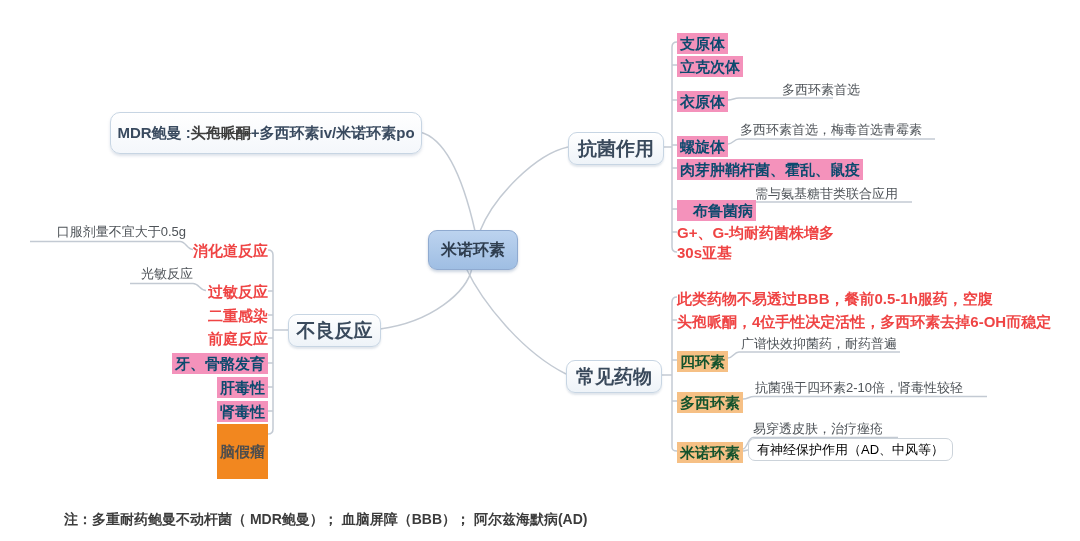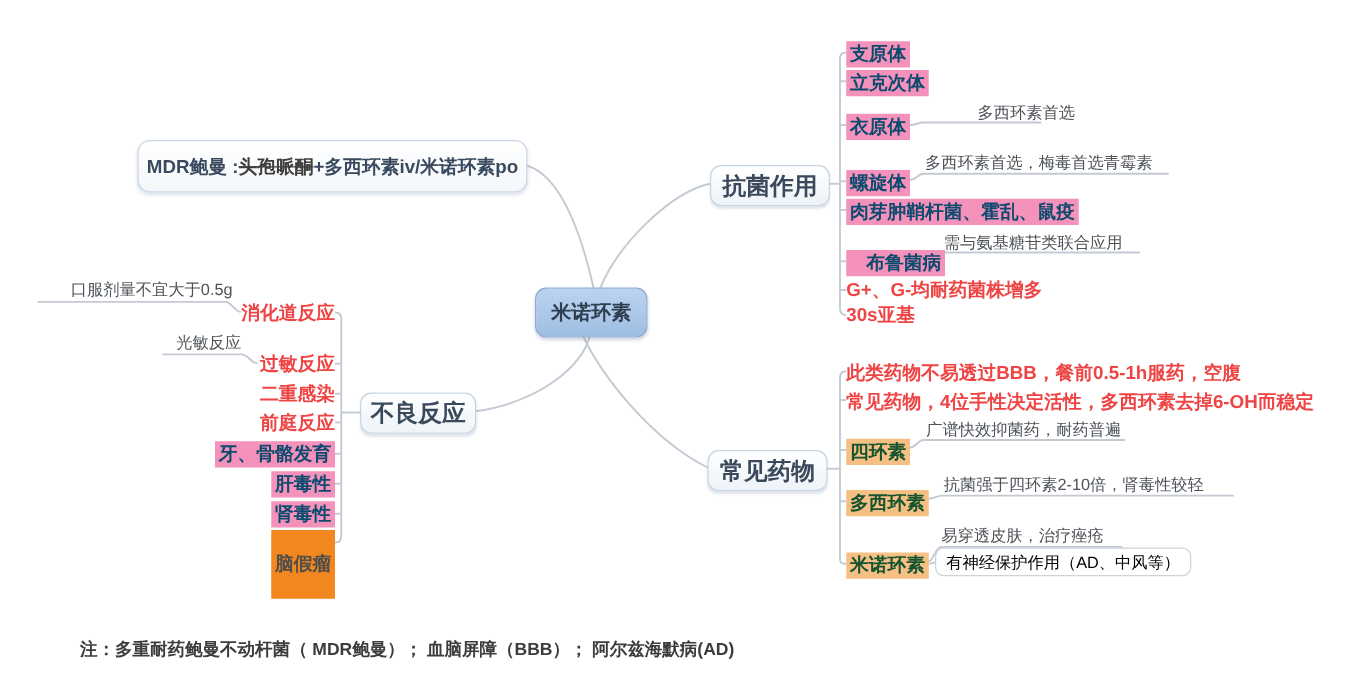--- a/index.html
+++ b/index.html
@@ -140,21 +140,21 @@
   <div class="note-text" style="left:740px;top:82px;margin-left:42px;">多西环素首选</div>
   <div class="item hl-pink" style="left:677px;top:136px;">螺旋体</div>
   <div class="note-text" style="left:740px;top:122px;">多西环素首选，梅毒首选青霉素</div>
   <div class="item hl-pink" style="left:677px;top:159px;">肉芽肿鞘杆菌、霍乱、鼠疫</div>
   <div class="item hl-pink" style="left:677px;top:200px;padding-left:16px;">布鲁菌病</div>
   <div class="note-text" style="left:755px;top:186px;">需与氨基糖苷类联合应用</div>
   <div class="item" style="left:677px;top:223px;">G+、G-均耐药菌株增多</div>
   <div class="item" style="left:677px;top:243px;">30s亚基</div>
 
   <div class="item" style="left:677px;top:289px;">此类药物不易透过BBB，餐前0.5-1h服药，空腹</div>
-  <div class="item" style="left:677px;top:312px;">常见药物，4位手性决定活性，多西环素去掉6-OH而稳定</div>
+  <div class="item" style="left:677px;top:312px;">头孢哌酮，4位手性决定活性，多西环素去掉6-OH而稳定</div>
   <div class="item hl-orange" style="left:677px;top:351px;">四环素</div>
   <div class="note-text" style="left:741px;top:336px;">广谱快效抑菌药，耐药普遍</div>
   <div class="item hl-orange" style="left:677px;top:392px;">多西环素</div>
   <div class="note-text" style="left:755px;top:380px;">抗菌强于四环素2-10倍，肾毒性较轻</div>
   <div class="item hl-orange" style="left:677px;top:442px;">米诺环素</div>
   <div class="note-text" style="left:753px;top:421px;">易穿透皮肤，治疗痤疮</div>
   <div class="boxed-note">有神经保护作用（AD、中风等）</div>
 
   <div class="item" style="right:812px;top:241px;">消化道反应</div>
   <div class="note-text" style="right:894px;top:224px;">口服剂量不宜大于0.5g</div>

